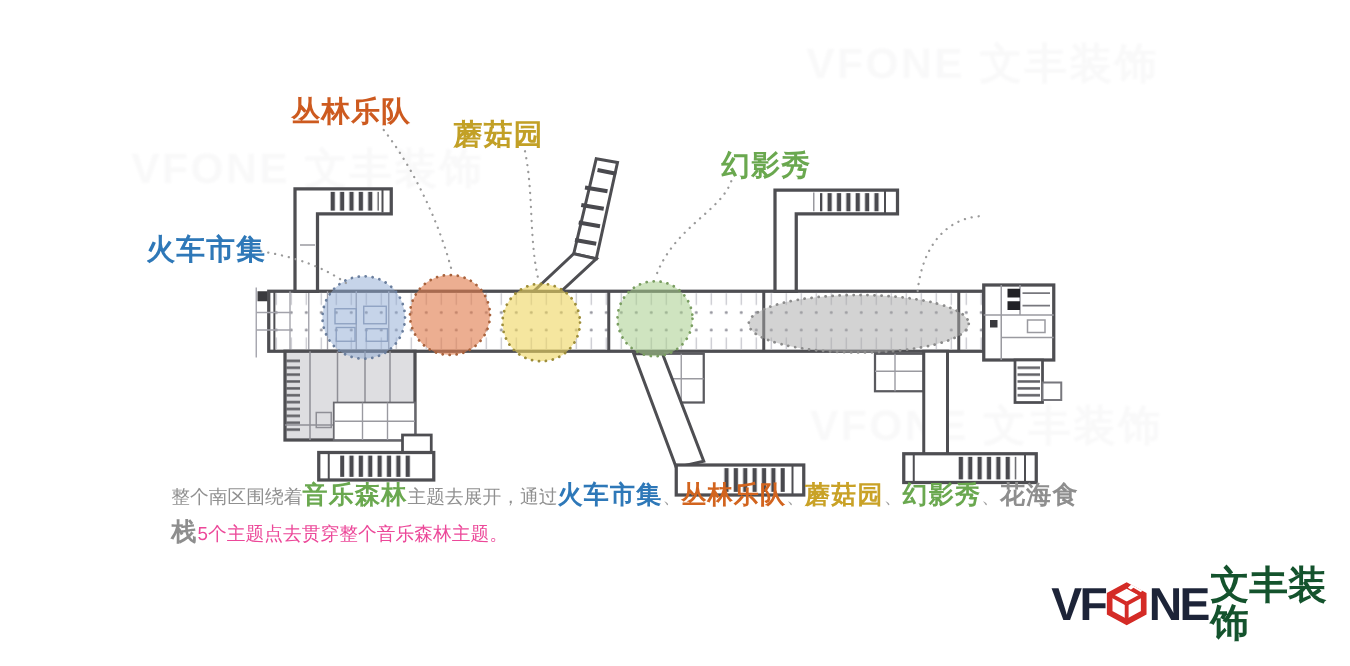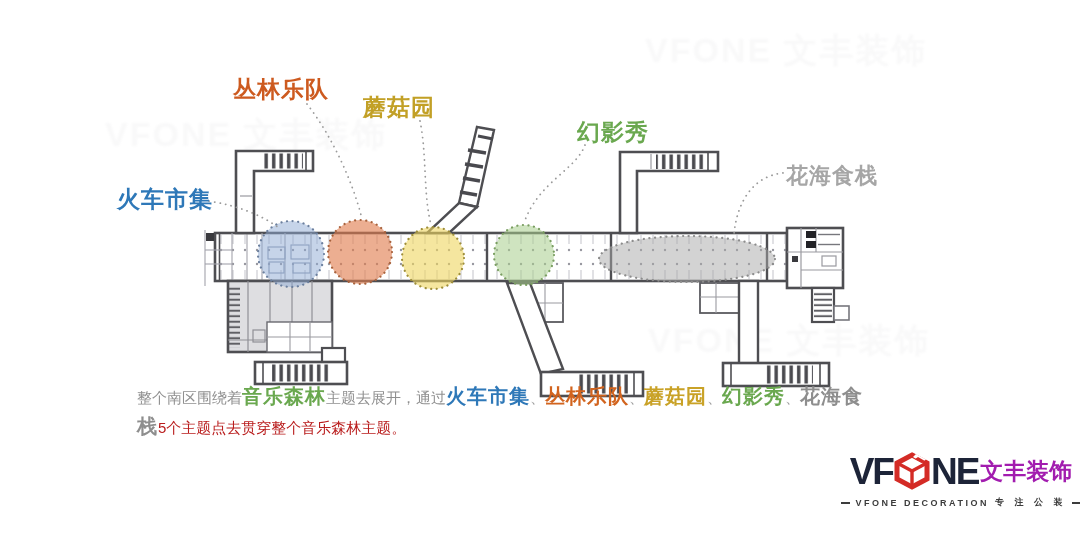--- a/index.html
+++ b/index.html
@@ -7,21 +7,21 @@
   .stage{position:relative;width:1080px;height:533px;background:#ffffff;overflow:hidden;}
   .plan-svg{position:absolute;left:0;top:0;}
   .zone-label{position:absolute;font-weight:bold;font-size:23px;letter-spacing:1px;white-space:nowrap;}
   .watermark{position:absolute;font-size:34px;font-weight:bold;color:#8a8a92;opacity:0.05;letter-spacing:2px;white-space:nowrap;filter:blur(1px);}
   .caption{position:absolute;left:137px;top:382px;width:800px;line-height:28px;}
   .caption .seg{font-size:15px;color:#909090;vertical-align:baseline;}
   .caption .hl{font-size:20px;font-weight:bold;letter-spacing:1px;}
   .logo{position:absolute;left:841px;top:452px;width:240px;}
   .logo-row{display:flex;align-items:center;justify-content:center;}
   .logo-vf,.logo-ne{font-size:37px;font-weight:800;color:#1d2438;letter-spacing:-2px;line-height:1;}
-  .logo-cn{font-size:23px;font-weight:800;color:#a21caf;letter-spacing:0px;line-height:1;margin-left:2px;}
+  .logo-cn{font-size:31px;font-weight:800;color:#14532d;letter-spacing:0px;line-height:1;margin-left:2px;}
   .logo-cube{margin:0 1px;}
   .logo-sub{display:flex;align-items:center;justify-content:center;margin-top:6px;gap:6px;}
   .logo-sub .dash{height:2px;width:26px;background:#3c3c3c;}
   .logo-sub .sub-en{font-size:9px;font-weight:bold;color:#3c3c3c;letter-spacing:2.5px;white-space:nowrap;}
   .logo-sub .sub-cn{font-size:9px;font-weight:bold;color:#3c3c3c;letter-spacing:4px;white-space:nowrap;}
 </style>
 </head>
 <body>
 
 <div class="stage">
@@ -171,48 +171,41 @@
       <path d="M420,121 C427,155 423,192 431,225"></path>
       <path d="M585,145 C576,170 538,182 524,223"></path>
       <path d="M783,173 C753,176 737,202 734,234"></path>
     </g>
   </svg>
 
   <div class="zone-label" style="left: 117px; top: 184px; color: rgb(46, 120, 184);">火车市集</div>
   <div class="zone-label" style="left: 233px; top: 74px; color: rgb(205, 90, 31);">丛林乐队</div>
   <div class="zone-label" style="left: 363px; top: 92px; color: rgb(194, 160, 38);">蘑菇园</div>
   <div class="zone-label" style="left: 577px; top: 117px; color: rgb(106, 168, 79);">幻影秀</div>
-  <div class="zone-label" style="left: 786px; top: 161px; font-size: 22px; color: rgb(166, 166, 166);">花海食栈</div>
 
   <div class="caption">
     <div>
       <span class="seg" style="color: rgb(144, 144, 144);">整个南区围绕着</span><span class="seg hl" style="color: rgb(106, 168, 79);">音乐森林</span><span class="seg" style="color: rgb(144, 144, 144);">主题去展开，通过</span><span class="seg hl" style="color: rgb(46, 120, 184);">火车市集</span><span class="seg" style="color: rgb(160, 160, 160);">、</span><span class="seg hl" style="color: rgb(210, 100, 30);">丛林乐队</span><span class="seg" style="color: rgb(160, 160, 160);">、</span><span class="seg hl" style="color: rgb(201, 162, 39);">蘑菇园</span><span class="seg" style="color: rgb(160, 160, 160);">、</span><span class="seg hl" style="color: rgb(106, 168, 79);">幻影秀</span><span class="seg" style="color: rgb(160, 160, 160);">、</span><span class="seg hl" style="color: rgb(142, 142, 142);">花海食</span>
     </div>
     <div>
-      <span class="seg hl" style="color: rgb(142, 142, 142);">栈</span><span class="seg" style="color: #b91c1c;">5个主题点去贯穿整个音乐森林主题。</span>
+      <span class="seg hl" style="color: rgb(142, 142, 142);">栈</span><span class="seg" style="color: #ec4899;">5个主题点去贯穿整个音乐森林主题。</span>
     </div>
   </div>
 
   <div class="logo">
     <div class="logo-row">
       <span class="logo-vf">VF</span>
       <svg class="logo-cube" width="36" height="38" viewBox="0 0 36 38">
         <polygon points="18,3 33,11 33,27 18,35 3,27 3,11" fill="none" stroke="#d42b26" stroke-width="5"></polygon>
         <g stroke="#d42b26" stroke-width="3.4" fill="none">
           <line x1="18" y1="19" x2="18" y2="33"></line>
           <line x1="18" y1="19" x2="31" y2="12"></line>
           <line x1="18" y1="19" x2="5" y2="12"></line>
         </g>
         <polygon points="22,2 32,7.5 28,10.5 19,5" fill="#ffffff"></polygon>
         <polygon points="24,5 31,9 28,11 21,7" fill="#d42b26"></polygon>
       </svg>
       <span class="logo-ne">NE</span>
       <span class="logo-cn">文丰装饰</span>
     </div>
-    <div class="logo-sub">
-      <span class="dash"></span>
-      <span class="sub-en">VFONE  DECORATION</span>
-      <span class="sub-cn">专 注 公 装</span>
-      <span class="dash"></span>
-    </div>
   </div>
 
 </div>
 
 </body></html>

